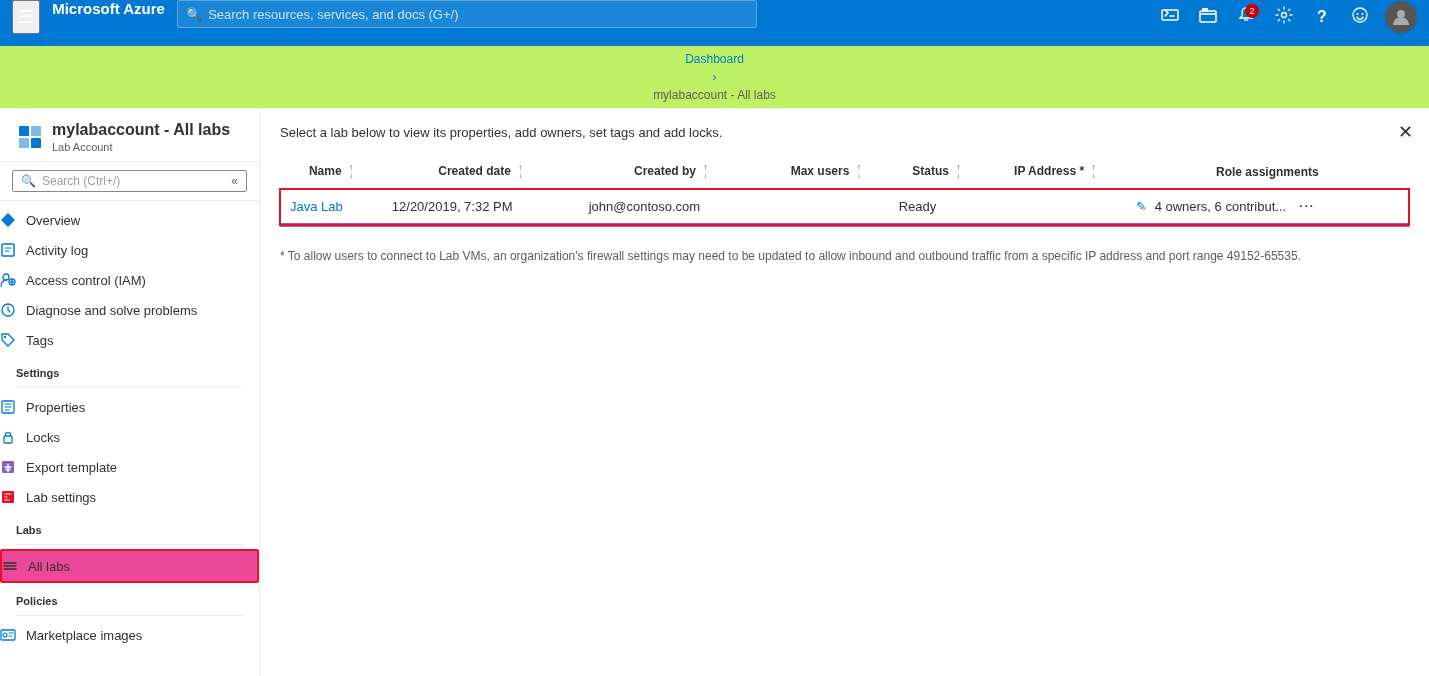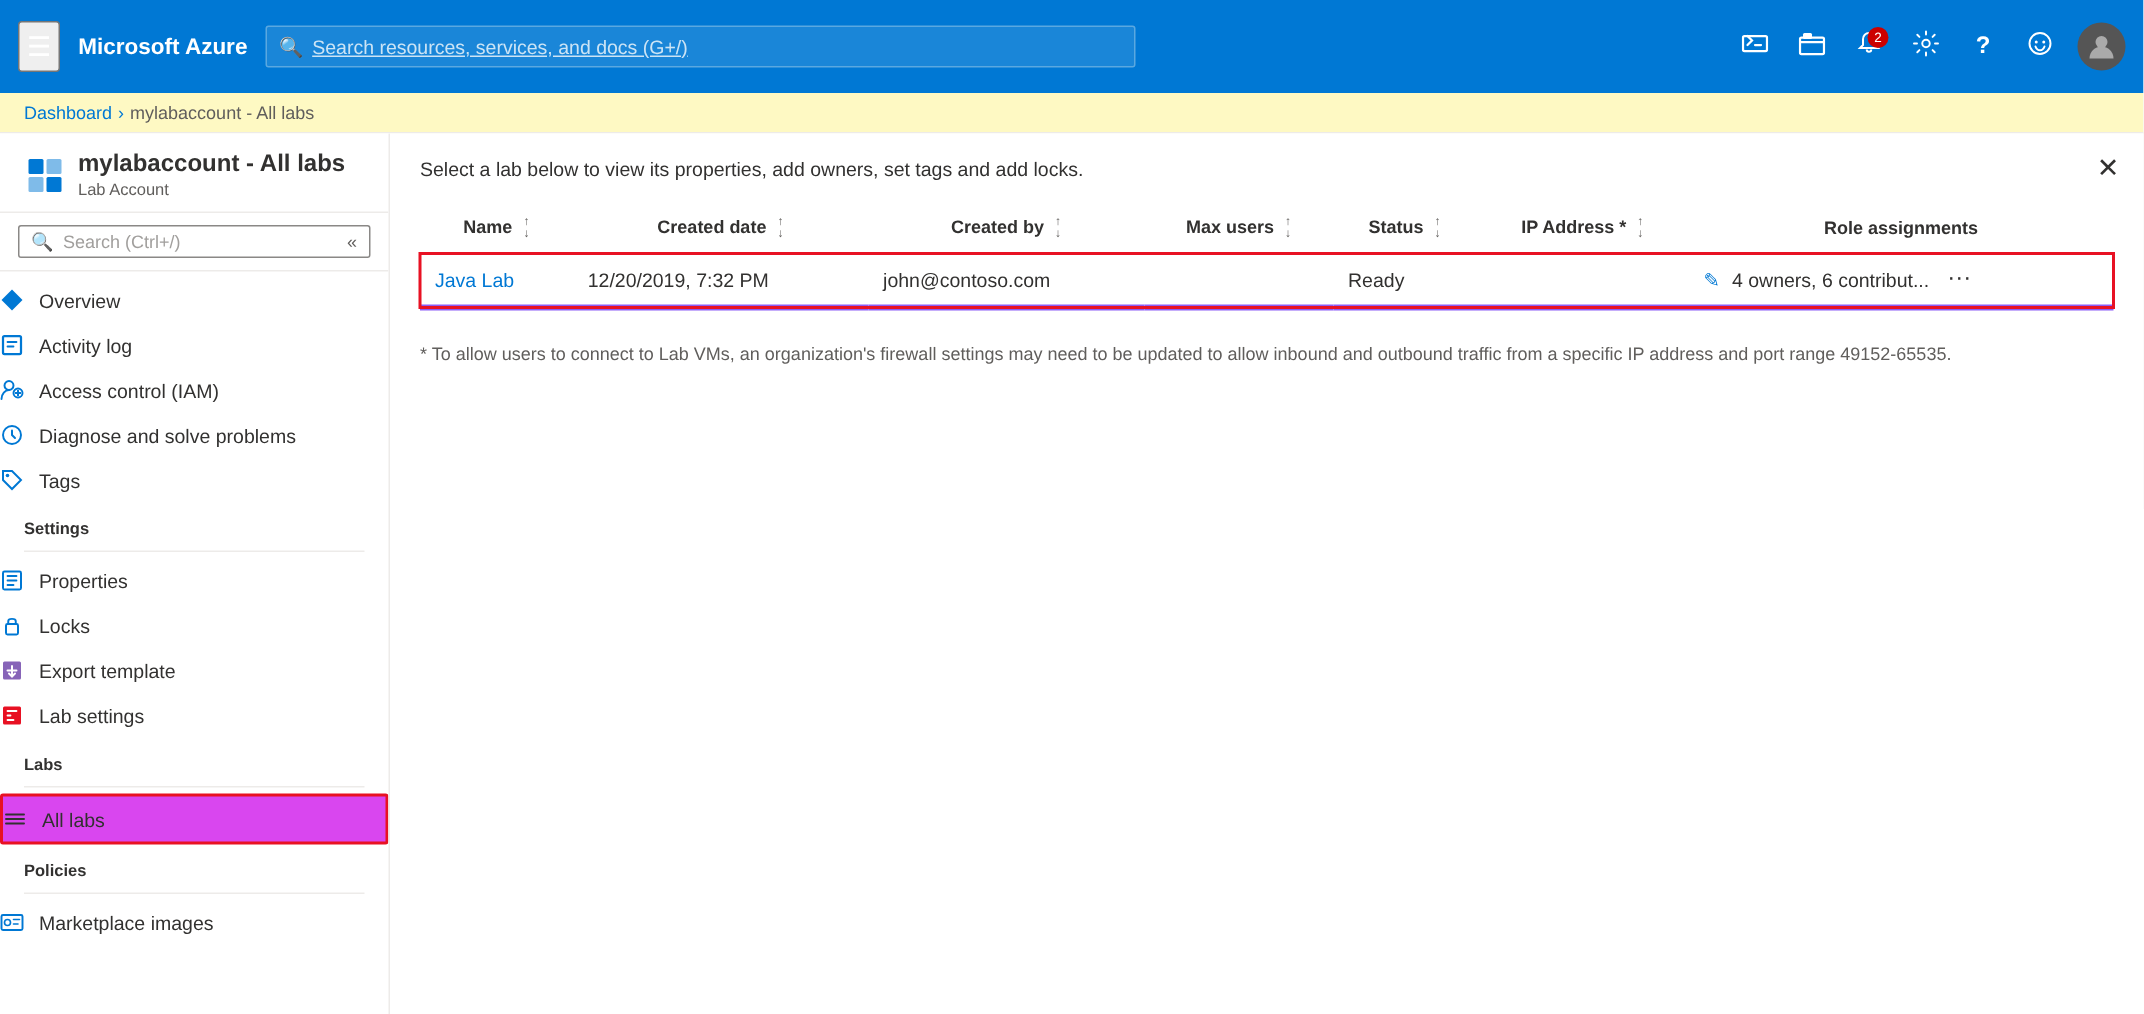--- a/index.html
+++ b/index.html
@@ -1,23 +1,23 @@
 <!DOCTYPE html>
 <html><head>
   <meta charset="utf-8">
   <style>
     * { box-sizing: border-box; margin: 0; padding: 0; font-family: 'Segoe UI', Arial, sans-serif; }
     body { background: #f3f2f1; height: 676px; overflow: hidden; }
 
     
     .topnav {
       background: #0078d4;
-      height: 62px;
-      display: flex;
-      align-items: center;
+      height: 46px;
+      display: flex;
+      align-items: flex-start;
       padding: 0 12px;
       gap: 12px;
     }
     .topnav-hamburger {
       color: white;
       font-size: 18px;
       cursor: pointer;
       padding: 4px;
     }
     .topnav-brand {
@@ -40,21 +40,20 @@
       color: #cce4f5;
       font-size: 13px;
     }
     .topnav-search input {
       background: transparent;
       border: none;
       outline: none;
       color: #cce4f5;
       font-size: 13px;
       width: 100%;
-      text-decoration: underline;
     }
     .topnav-search input::placeholder { color: #cce4f5; }
     .topnav-icons {
       margin-left: auto;
       display: flex;
       align-items: center;
       gap: 4px;
     }
     .topnav-icon-btn {
       color: white;
@@ -93,28 +92,29 @@
       align-items: center;
       justify-content: center;
       color: white;
       font-size: 14px;
       cursor: pointer;
       margin-left: 4px;
     }
 
     
     .breadcrumb {
-      background: #fef9c3;
+      background: #bef264;
       padding: 6px 16px;
       font-size: 12px;
       color: #0078d4;
       display: flex;
       align-items: center;
       gap: 4px;
       border-bottom: 1px solid #edebe9;
+      flex-direction: column;
     }
     .breadcrumb-current { color: #605e5c; }
 
     
     .main-layout {
       display: flex;
       height: calc(676px - 46px - 30px);
       background: white;
     }
 
@@ -296,21 +296,21 @@
 
     .footnote {
       font-size: 12px;
       color: #605e5c;
       margin-top: 20px;
       line-height: 1.5;
     }
 
     
     .nav-item.active-labs {
-      background: #d946ef;
+      background: #ec4899;
       border: 2px solid #e81123;
       border-radius: 2px;
     }
   </style>
 </head>
 <body>
 
 <div class="topnav">
   <button class="topnav-hamburger">☰</button>
   <span class="topnav-brand">Microsoft Azure</span>

